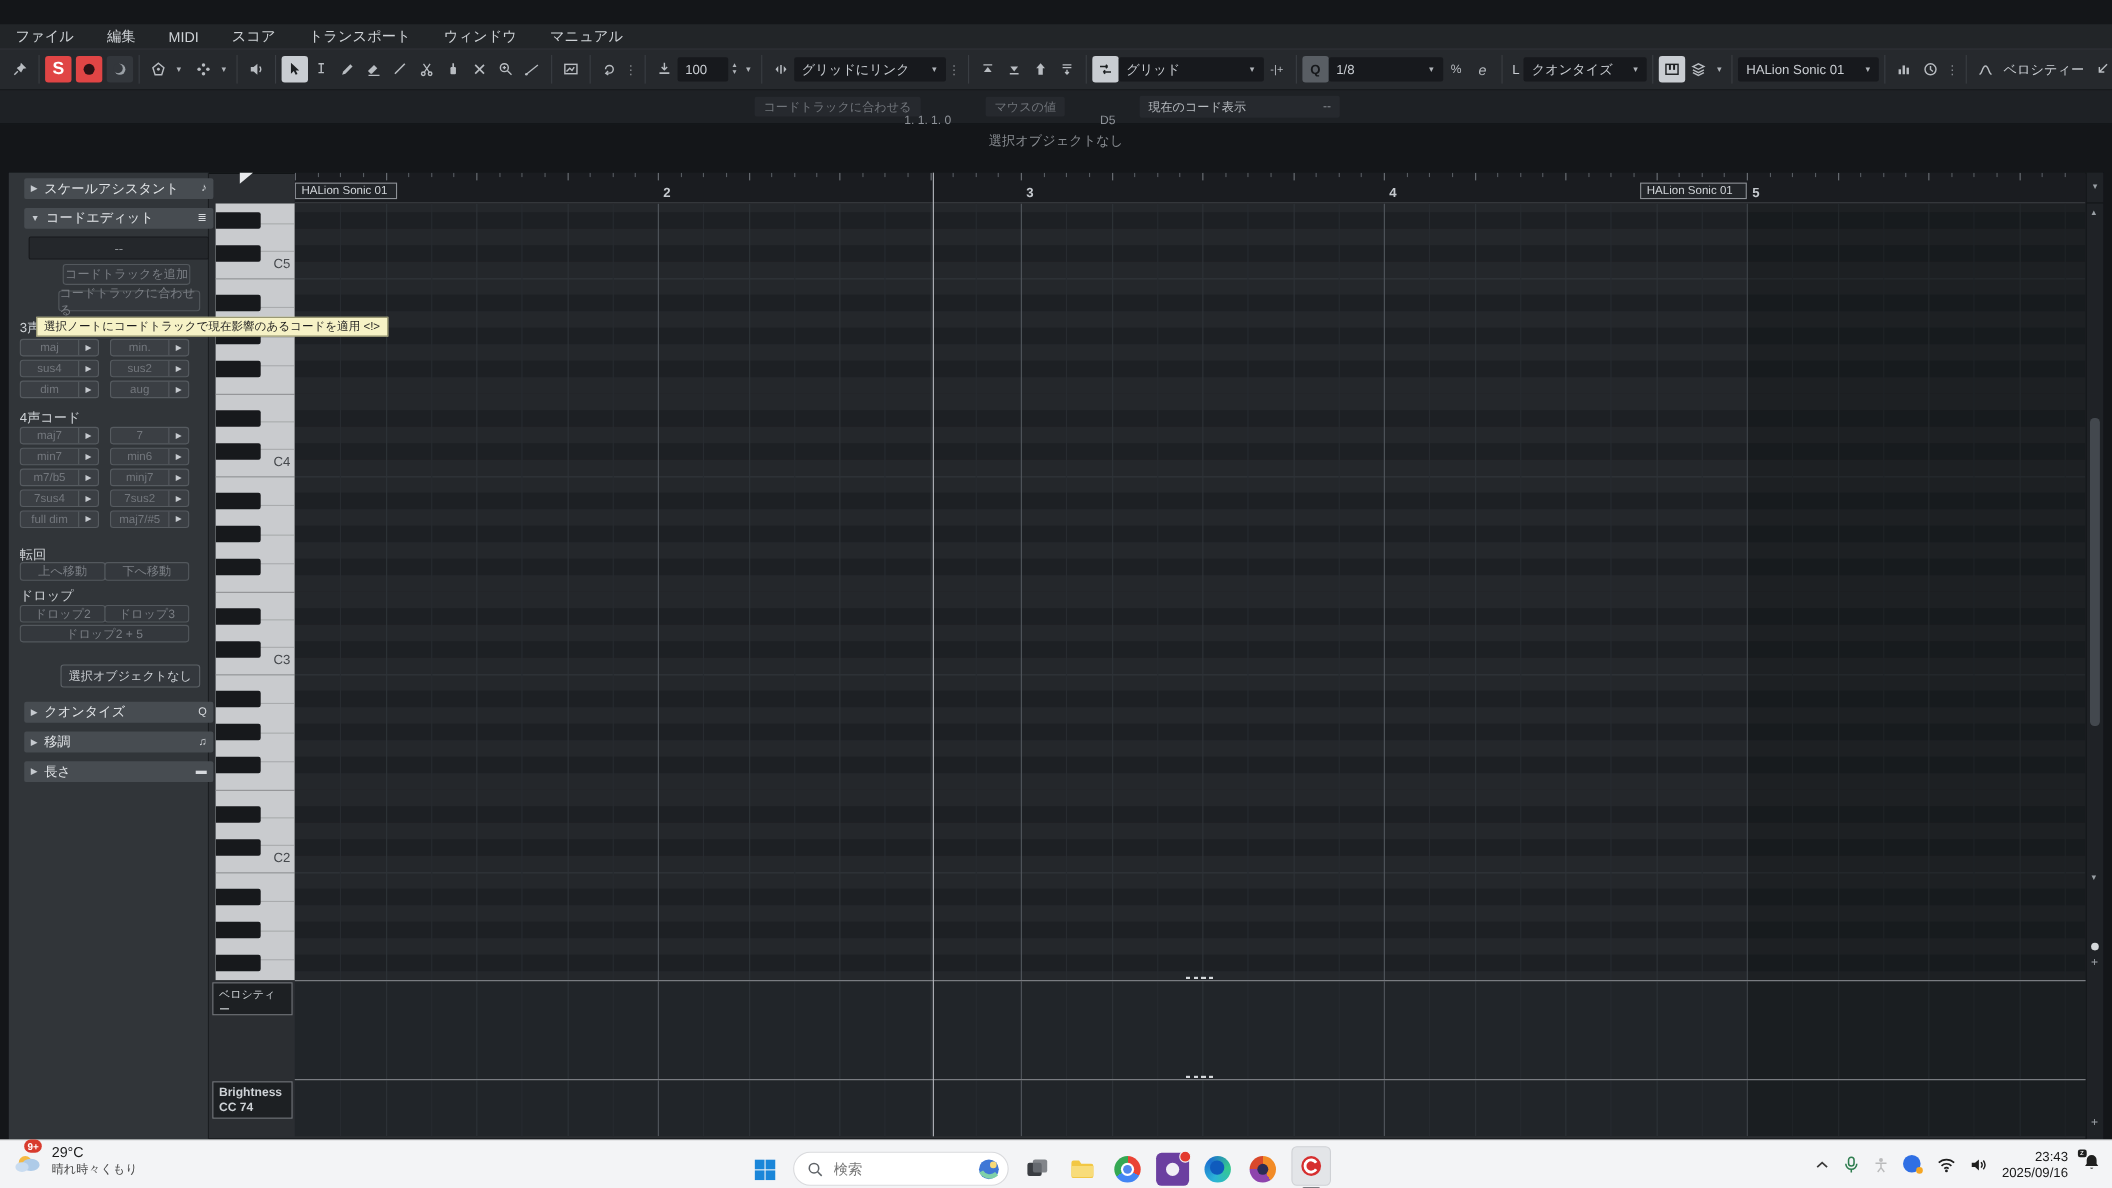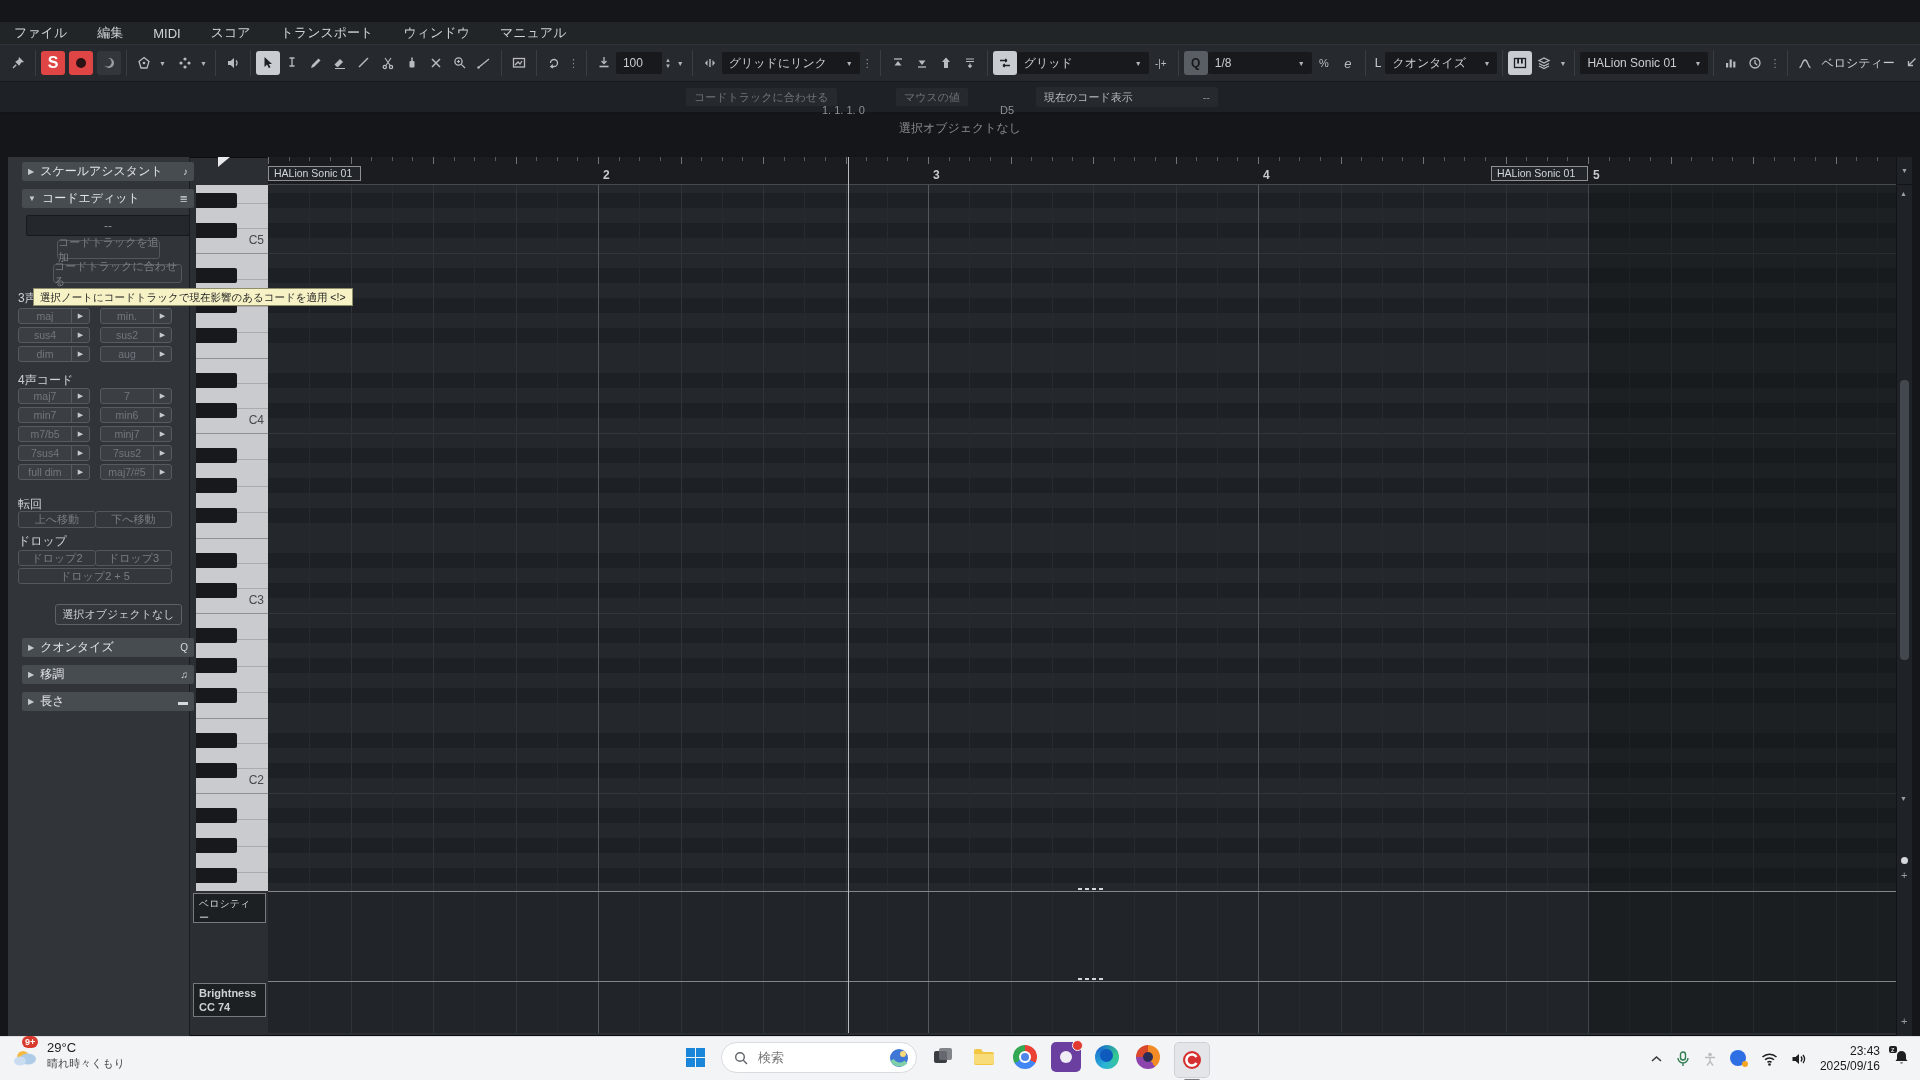--- a/index.html
+++ b/index.html
@@ -58,21 +58,21 @@
   .dashes{position:absolute;width:26px;height:2px;z-index:8;background:repeating-linear-gradient(90deg,#d5d8db 0 4px,transparent 4px 7px);}
   .scroll{left:1896px;top:157px;width:16px;height:879px;background:#1f2226;border-left:1px solid #121417;box-sizing:border-box;}
   .playhead{left:848px;top:157px;width:1px;height:876px;background:#b7bbc0;z-index:6;}
   .tooltip{left:33px;top:288px;height:18px;background:#f6f2c6;border:1px solid #8f8e6a;color:#1e1e1e;font-size:10.5px;line-height:16px;padding:0 6px;white-space:nowrap;z-index:20;box-sizing:border-box;}
   
   .taskbar{left:0;top:1036px;width:1920px;height:44px;background:#f3f4f6;border-top:1px solid #dddee1;box-sizing:border-box;}
   .weather{position:absolute;left:10px;top:3px;display:flex;align-items:center;gap:7px;}
   .wtxt1{font-size:13px;color:#1b1b1b;line-height:16px;}
   .wtxt2{font-size:11px;color:#494949;line-height:14px;}
   .badge{position:absolute;left:12px;top:-4px;background:#d83b2e;color:#fff;font-size:9px;border-radius:8px;padding:1px 3px;font-weight:bold;}
-  .tb-center{position:absolute;left:680px;top:5px;display:flex;align-items:flex-start;gap:11px;}
+  .tb-center{position:absolute;left:680px;top:5px;display:flex;align-items:flex-end;gap:11px;}
   .search{width:196px;height:31px;background:#ffffff;border:1px solid #d9dadd;border-radius:16px;display:flex;align-items:center;padding:0 6px 0 12px;box-sizing:border-box;gap:8px;}
   .search input{border:none;outline:none;flex:1;font-size:13px;color:#444;background:transparent;font-family:inherit;width:100px;}
   .appic{width:30px;height:30px;display:flex;align-items:center;justify-content:center;border-radius:5px;}
   .tray{position:absolute;right:10px;top:0;height:44px;display:flex;align-items:center;gap:13px;}
   .clock{text-align:right;font-size:12px;color:#1a1a1a;line-height:15px;}
 </style>
 </head>
 <body>
 
 <div id="root">
@@ -353,21 +353,21 @@
         <span class="tri">▶</span>
         <span>スケールアシスタント</span>
         <span class="hic">♪</span>
       </div>
       <div class="ins-h" style="top: 32px;">
         <span class="tri">▼</span>
         <span>コードエディット</span>
         <span class="hic">≣</span>
       </div>
       <div class="ins-display" style="top: 58px;">--</div>
-      <div class="sbtn" style="left: 49px; top: 83px; width: 103px; height: 19px;">コードトラックを追加</div>
+      <div class="sbtn" style="left: 49px; top: 83px; width: 116px; height: 19px;">コードトラックを追加</div>
       <div class="sbtn" style="left: 45px; top: 107px; width: 129px; height: 19px;">コードトラックに合わせる</div>
       <div class="slabel" style="left: 10px; top: 133px;">3声コード</div>
       <div class="chordbtn" style="top: 151px; left: 10px;">
         <span class="lab">maj</span>
         <span class="arr">▶</span>
       </div>
       <div class="chordbtn" style="top: 151px; left: 92px;">
         <span class="lab">min.</span>
         <span class="arr">▶</span>
       </div>

